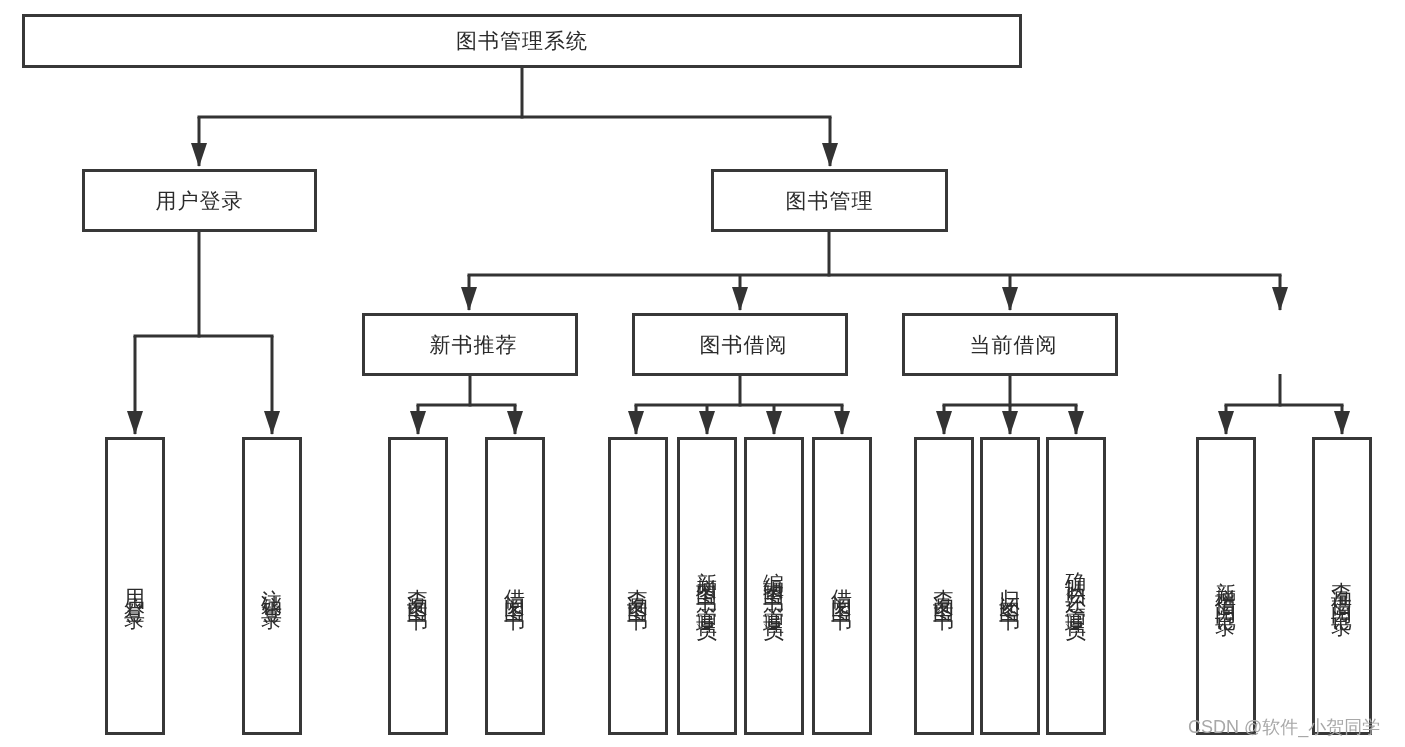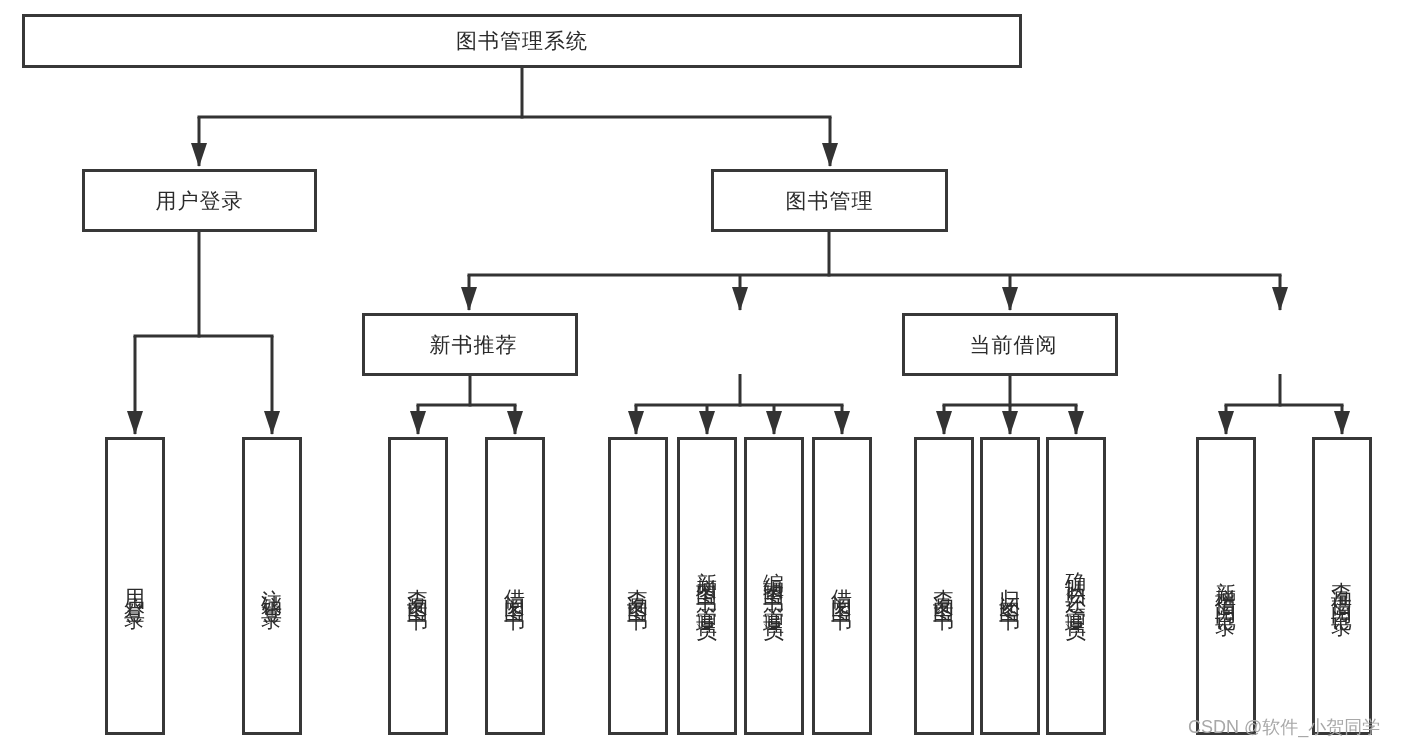--- a/index.html
+++ b/index.html
@@ -146,20 +146,23 @@
   <div class="box n-l2 n-userlogin">
     <span class="hlabel">用户登录</span>
   </div>
   <div class="box n-l2 n-bookmgmt">
     <span class="hlabel">图书管理</span>
   </div>
 
   <div class="box n-l3 n-newbook">
     <span class="hlabel">新书推荐</span>
   </div>
+  <div class="box n-l3 n-borrow">
+    <span class="hlabel">图书借阅</span>
+  </div>
   <div class="box n-l3 n-current">
     <span class="hlabel">当前借阅</span>
   </div>
 
   <div class="box leaf lf-1a">
     <span class="vlabel">用户登录</span>
   </div>
   <div class="box leaf lf-1b">
     <span class="vlabel">注销登录</span>
   </div>

